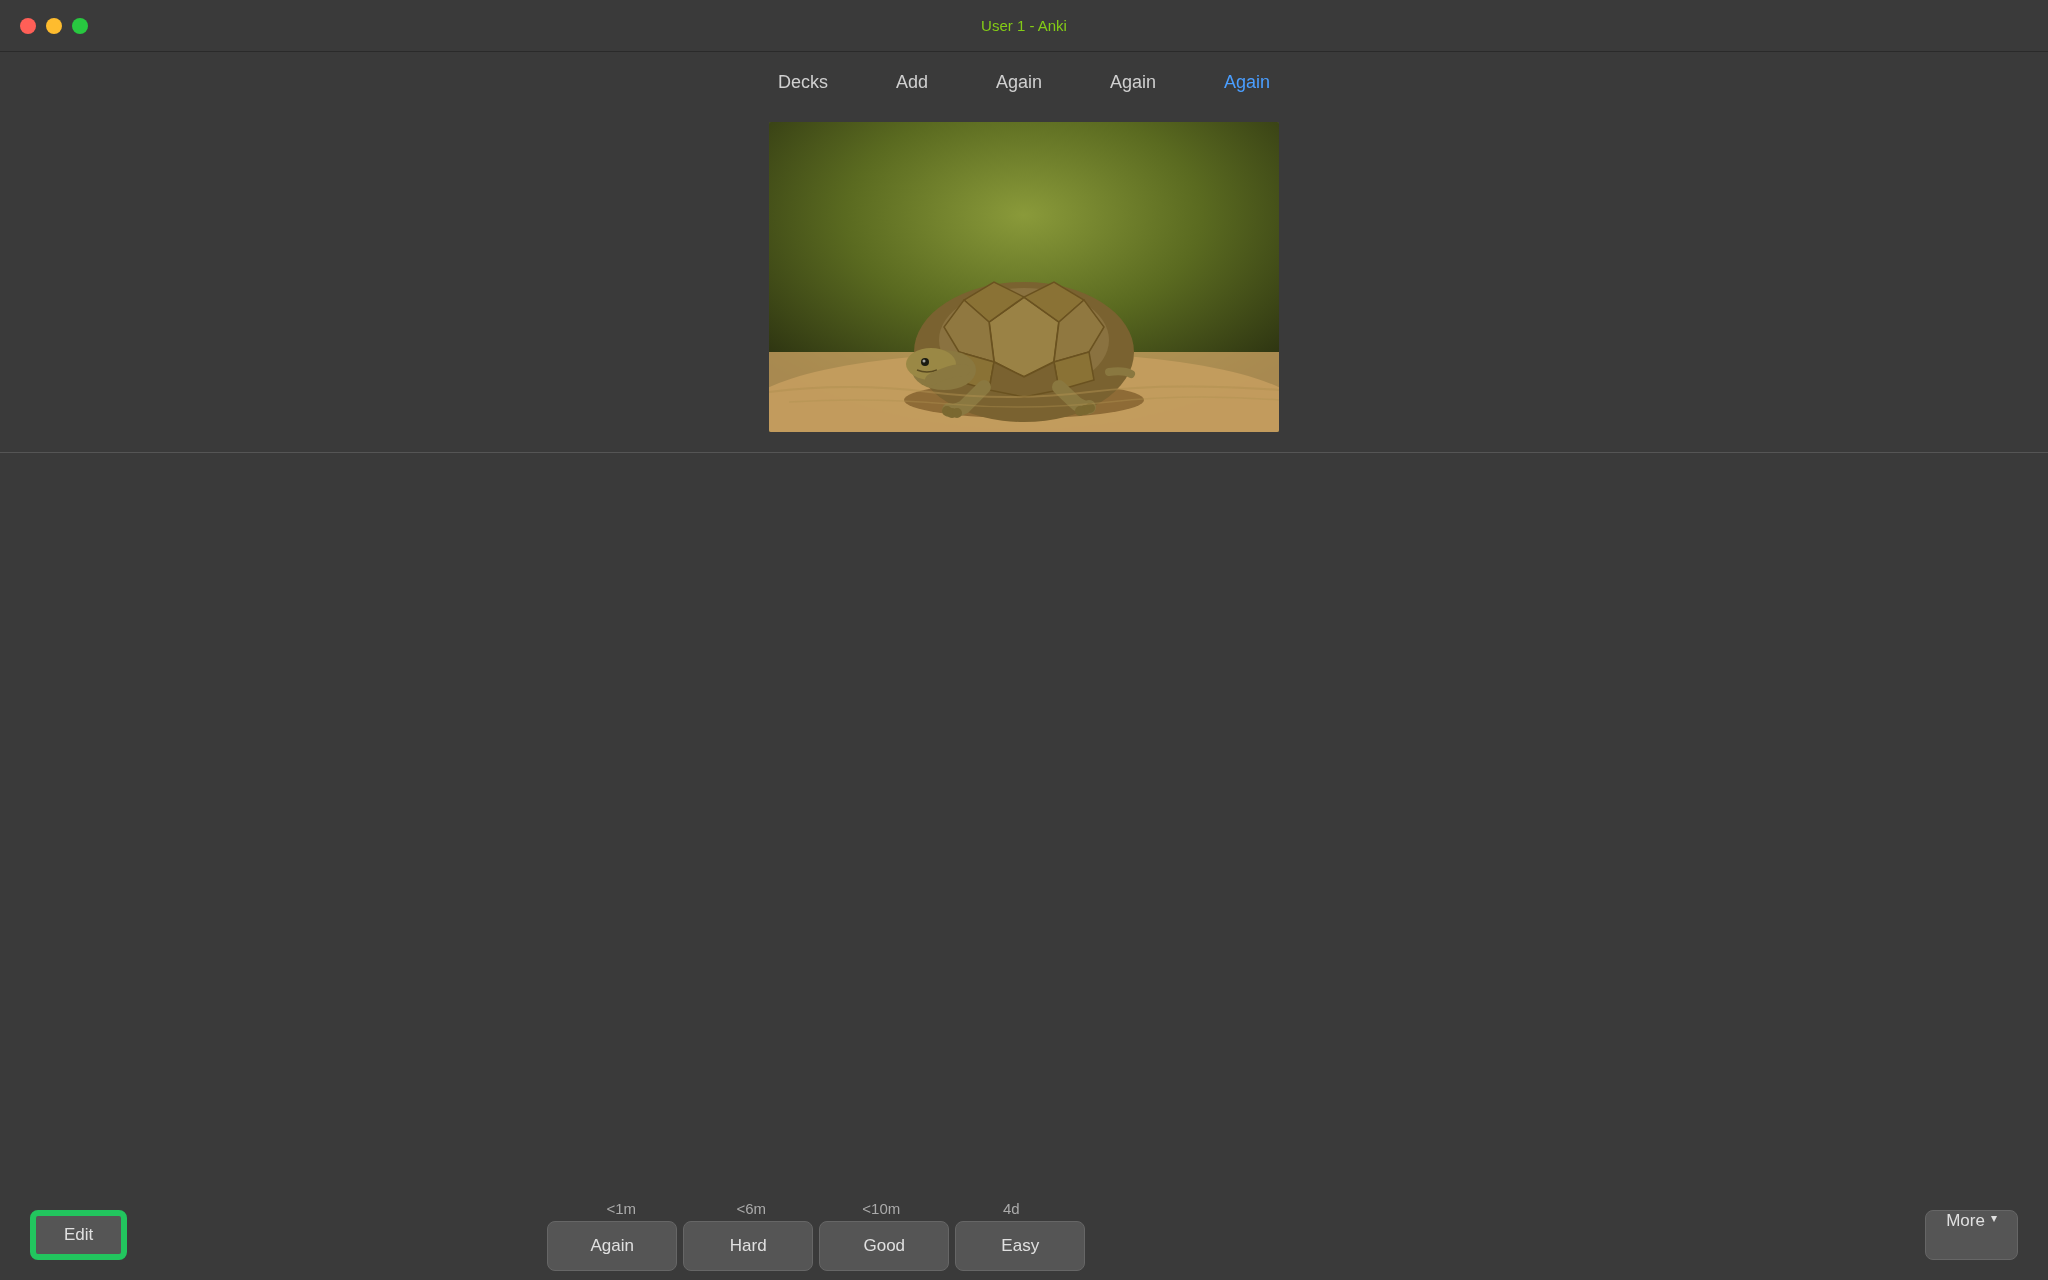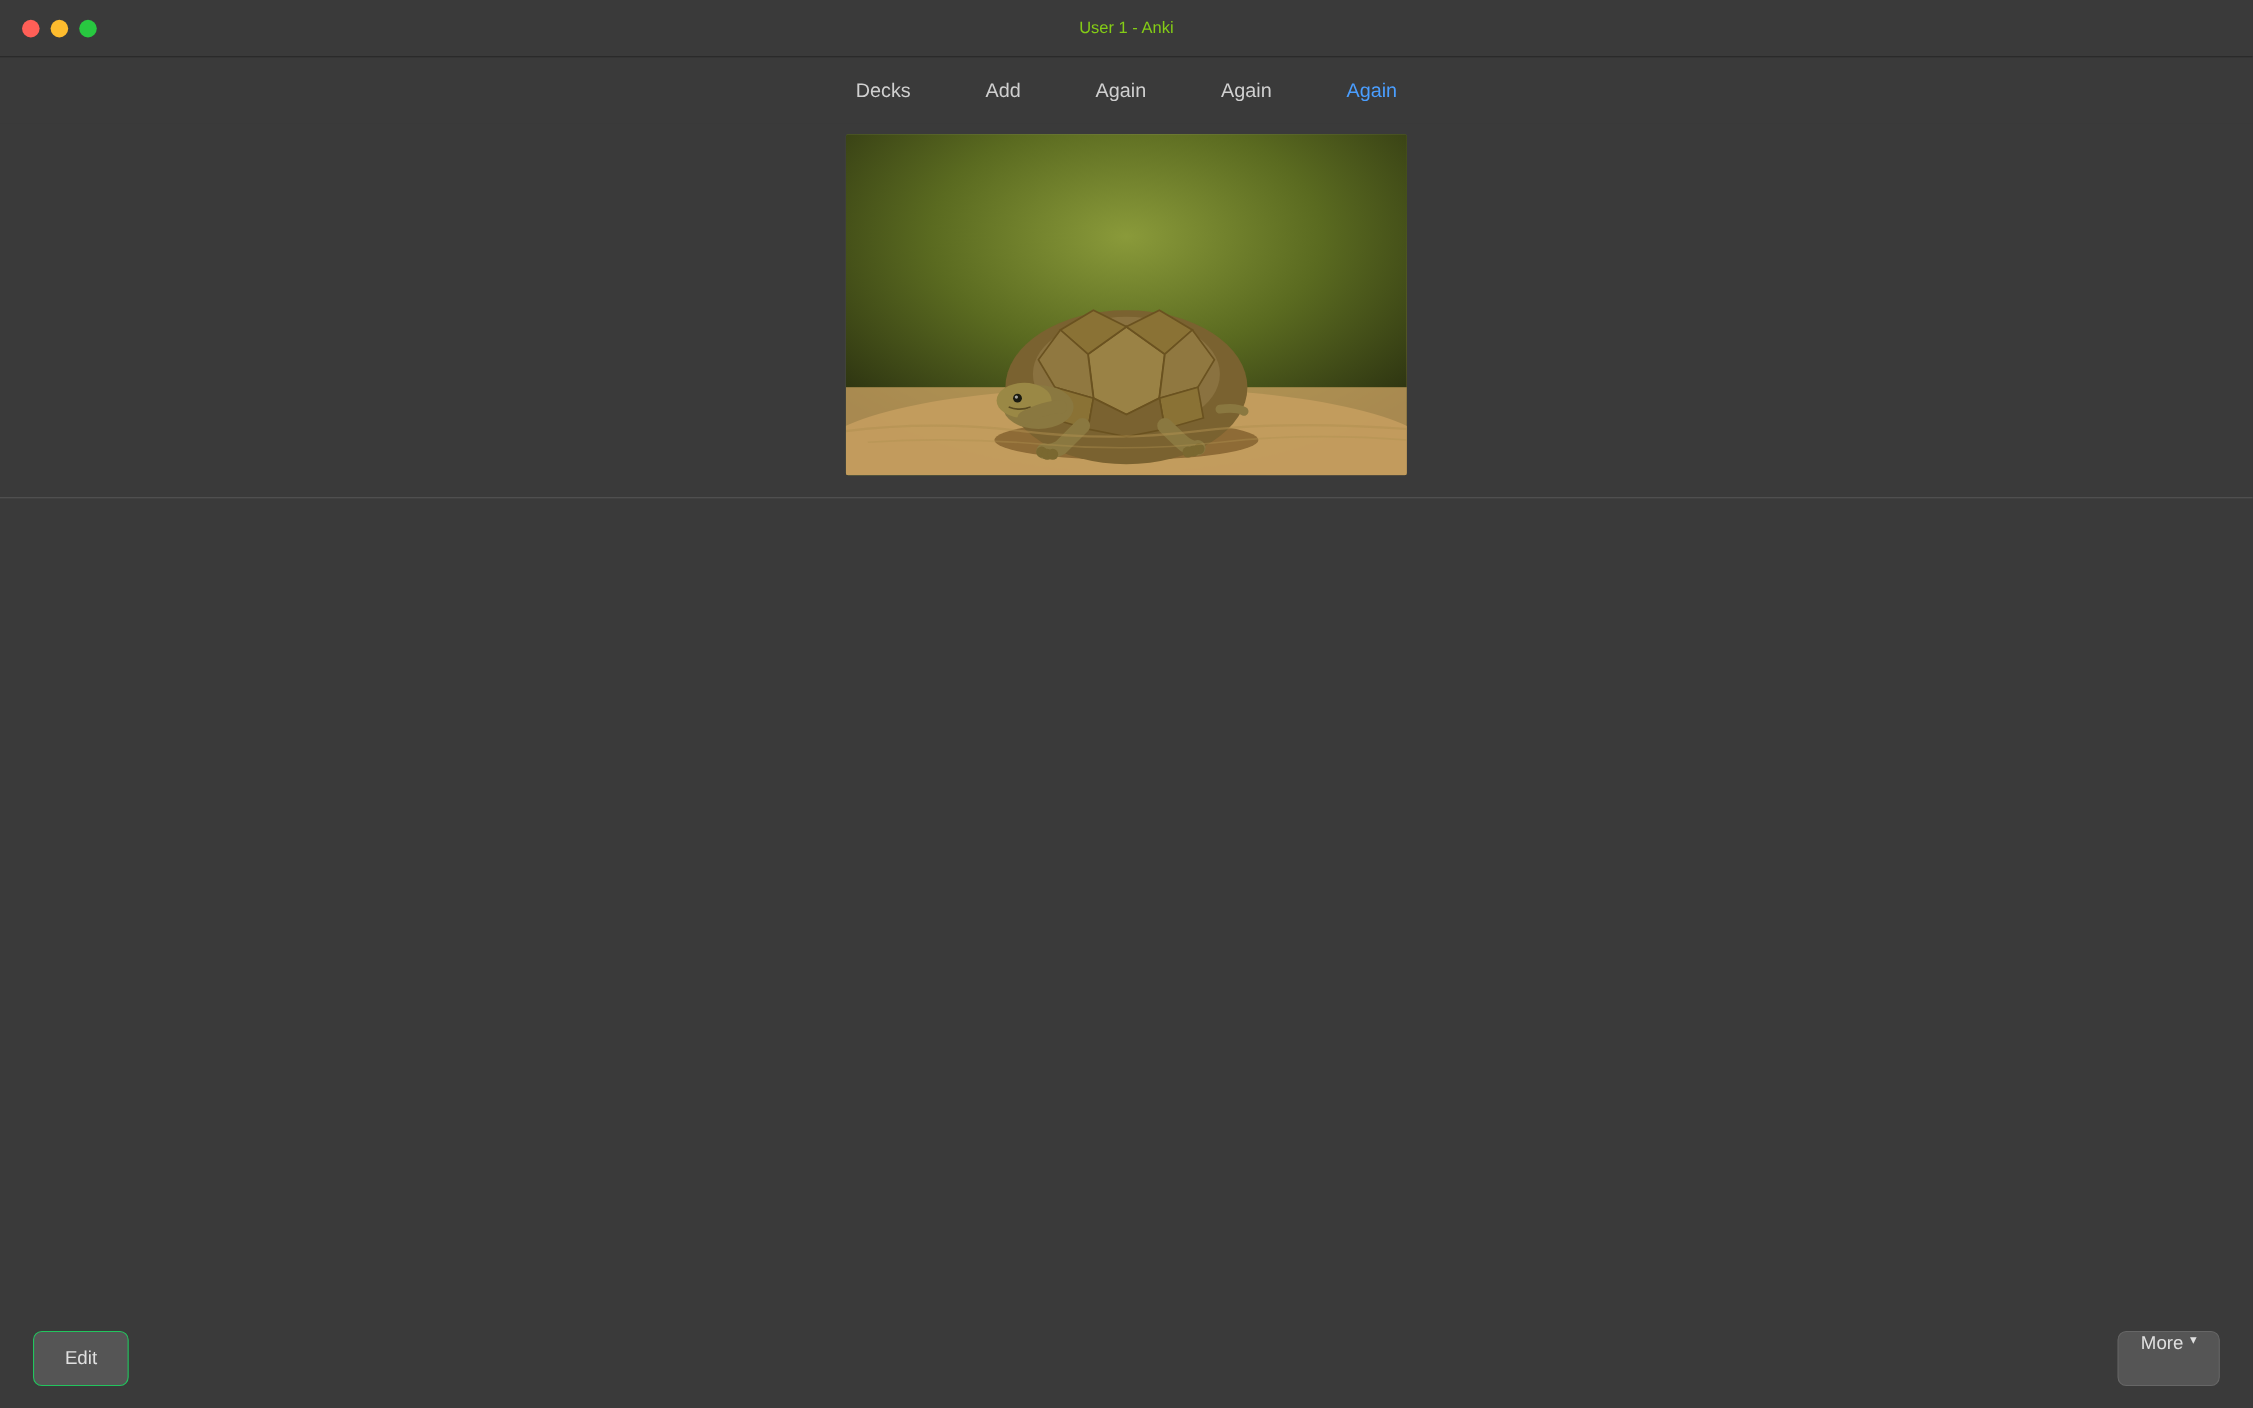--- a/index.html
+++ b/index.html
@@ -178,21 +178,21 @@
       background-color: #3a3a3a;
       display: flex;
       align-items: center;
       padding: 0 30px;
     }
 
     .edit-btn {
       height: 50px;
       padding: 0 28px;
       background-color: #555555;
-      border: 1px solid #22c55e;
+      border: 6px solid #22c55e;
       border-radius: 8px;
       color: #e0e0e0;
       font-size: 17px;
       cursor: pointer;
       font-family: inherit;
     }
 
     .answer-buttons {
       display: flex;
       gap: 0;
@@ -340,18 +340,32 @@
   </div>
 
   <div class="divider"></div>
 
 </div>
 
 <div class="bottom-bar">
 
   <button class="edit-btn">Edit</button>
 
+  <div class="answer-buttons">
+    <div class="timing-row">
+      <span class="timing-label">&lt;1m</span>
+      <span class="timing-label">&lt;6m</span>
+      <span class="timing-label">&lt;10m</span>
+      <span class="timing-label">4d</span>
+    </div>
+    <div class="buttons-row">
+      <button class="answer-btn">Again</button>
+      <button class="answer-btn">Hard</button>
+      <button class="answer-btn">Good</button>
+      <button class="answer-btn">Easy</button>
+    </div>
+  </div>
 
   <button class="more-btn">
     <span>More</span>
     <span class="dropdown-arrow">▾</span>
   </button>
 </div>
 
 </body></html>

